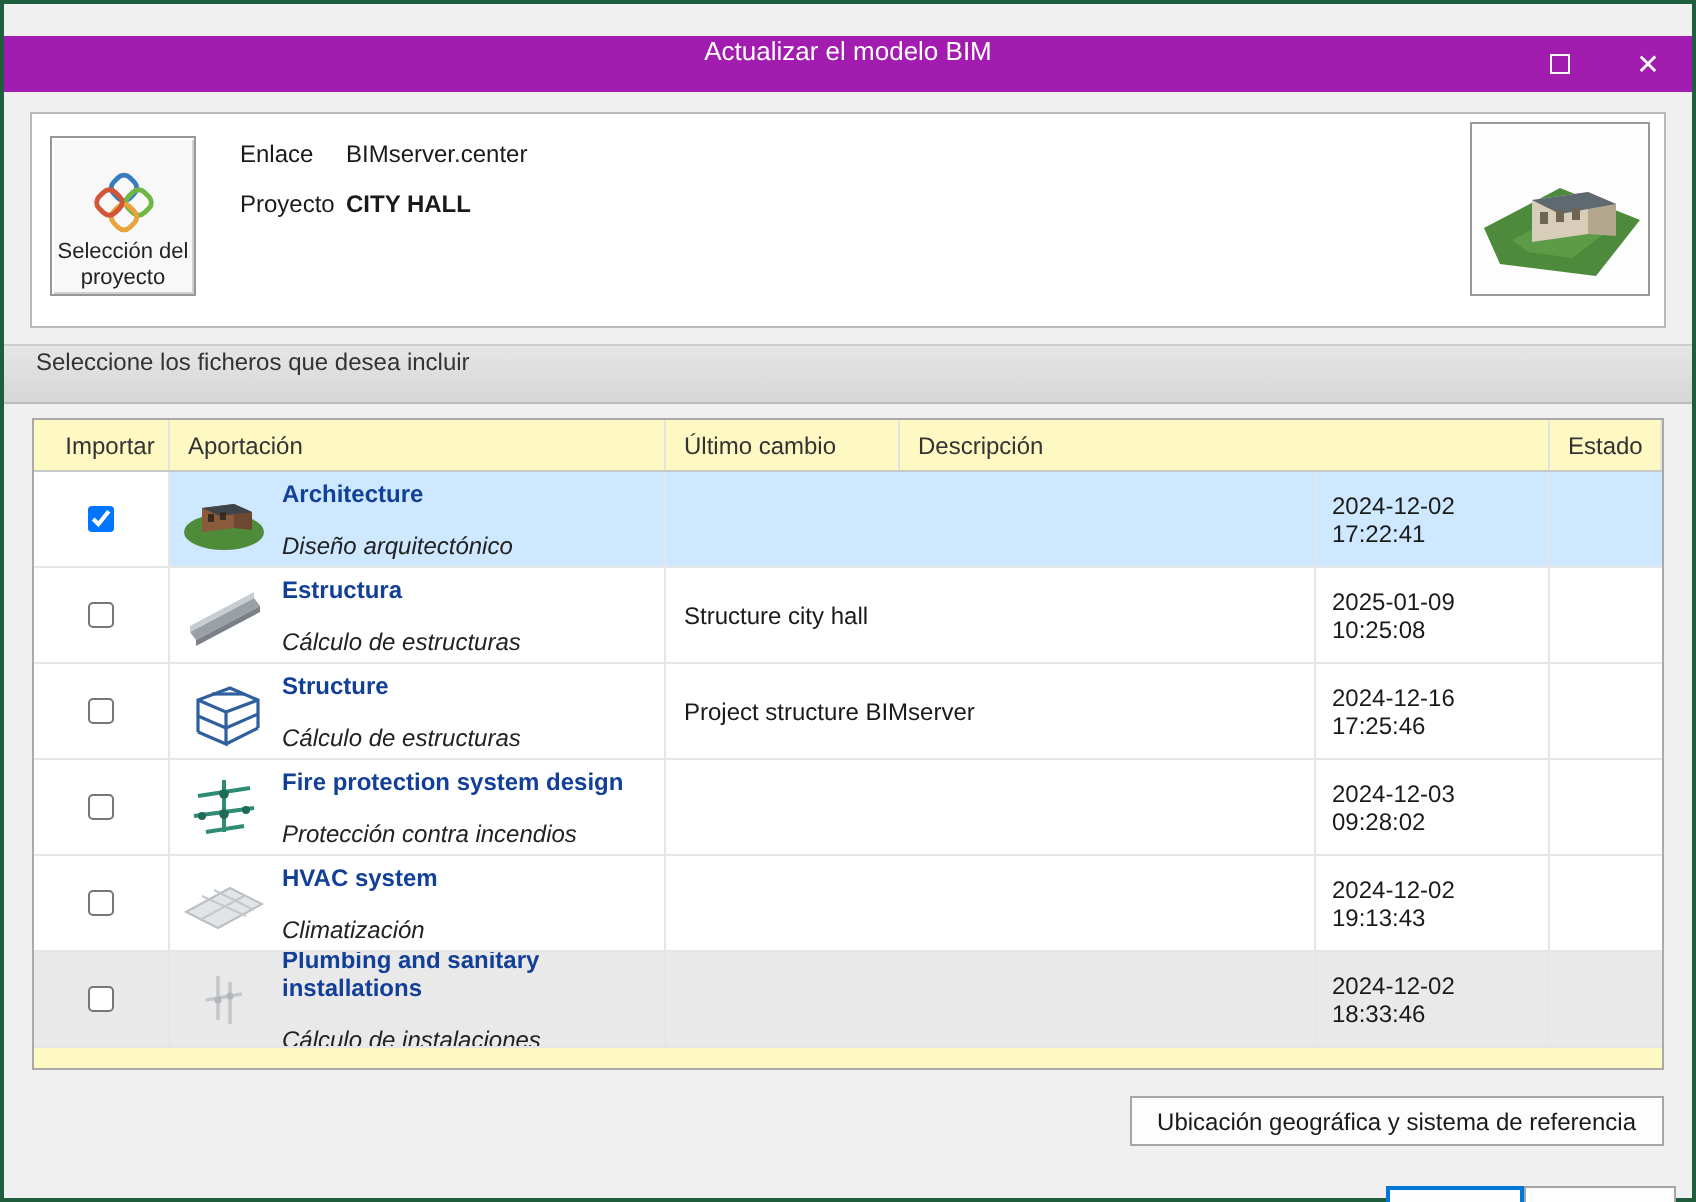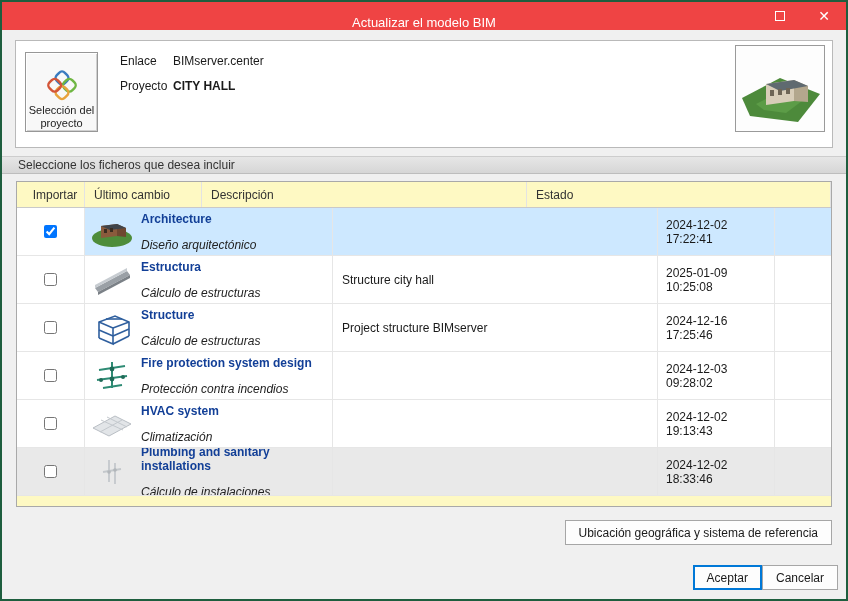--- a/index.html
+++ b/index.html
@@ -9,22 +9,22 @@
   .window {
     width:848px; height:601px;
     border:2px solid #1e5e3e;
     background:#f0f0f0;
     display:flex; flex-direction:column;
     position:relative;
   }
 
   
   .titlebar {
-    height:28px; background:#ef4444; color:#fff;
-    display:flex; align-items:flex-end; position:relative; flex:0 0 auto;
+    height:28px; background:#a21caf; color:#fff;
+    display:flex; align-items:flex-start; position:relative; flex:0 0 auto;margin-top:16px;
   }
   .titlebar .title {
     position:absolute; left:0; right:0; text-align:center;
     font-size:13px; color:#fff;
   }
   .tb-controls { margin-left:auto; display:flex; align-items:center; height:100%; z-index:2; }
   .tb-btn { width:44px; height:100%; display:flex; align-items:center; justify-content:center; cursor:default; }
   .maxbox { width:10px; height:10px; border:1px solid #fff; display:inline-block; }
   .closex { font-size:14px; color:#fff; line-height:1; }
 
@@ -47,21 +47,21 @@
   .meta-label { width:53px; }
   .meta-value { }
   .meta-value.bold { font-weight:bold; }
   .thumb {
     position:absolute; right:7px; top:4px; width:90px; height:87px;
     border:1px solid #9a9a9a; background:#fff; overflow:hidden;
   }
 
   
   .section-bar {
-    margin-top:8px; height:18px; flex:0 0 auto;
+    margin-top:8px; height:30px; flex:0 0 auto;
     background:linear-gradient(#e6e6e6,#d6d6d6);
     border-top:1px solid #cdcdcd; border-bottom:1px solid #bdbdbd;
     font-size:12px; color:#333; padding-left:16px; line-height:16px;
   }
 
   
   .table {
     margin:7px 14px 0 14px; height:326px; background:#fef9c3;
     border:1px solid #a9a9a9; flex:0 0 auto; overflow:hidden;
     display:flex; flex-direction:column;
@@ -152,20 +152,21 @@
     </div>
   </div>
 
   <div class="section-bar">
     <span>Seleccione los ficheros que desea incluir</span>
   </div>
 
   <div class="table">
     <div class="thead">
       <div class="hcell c-import">Importar</div>
+      <div class="hcell c-aport">Aportación</div>
       <div class="hcell c-date">Último cambio</div>
       <div class="hcell c-desc">Descripción</div>
       <div class="hcell c-estado">Estado</div>
     </div>
 
     <div class="trow selected">
       <div class="cell c-import">
           <input type="checkbox" checked="" style="">
         </div>
       <div class="cell c-aport">

